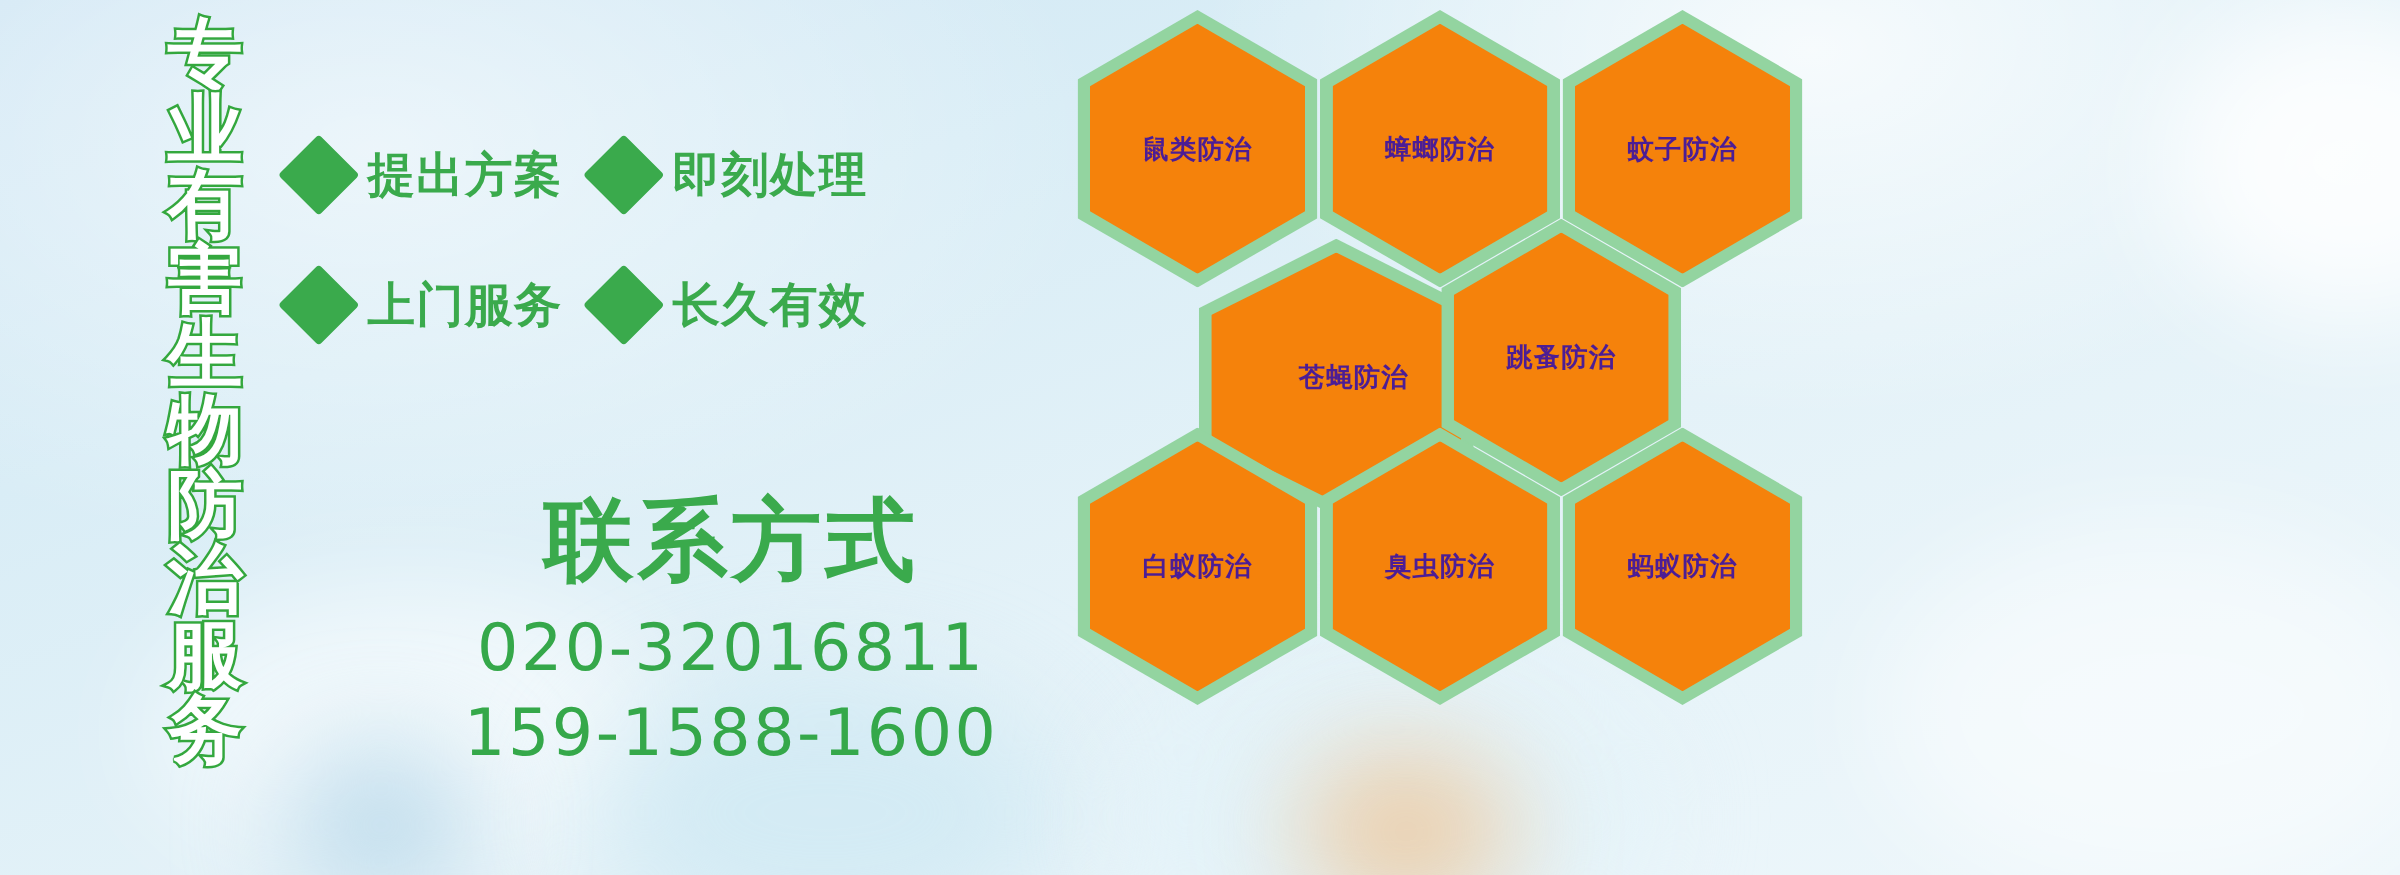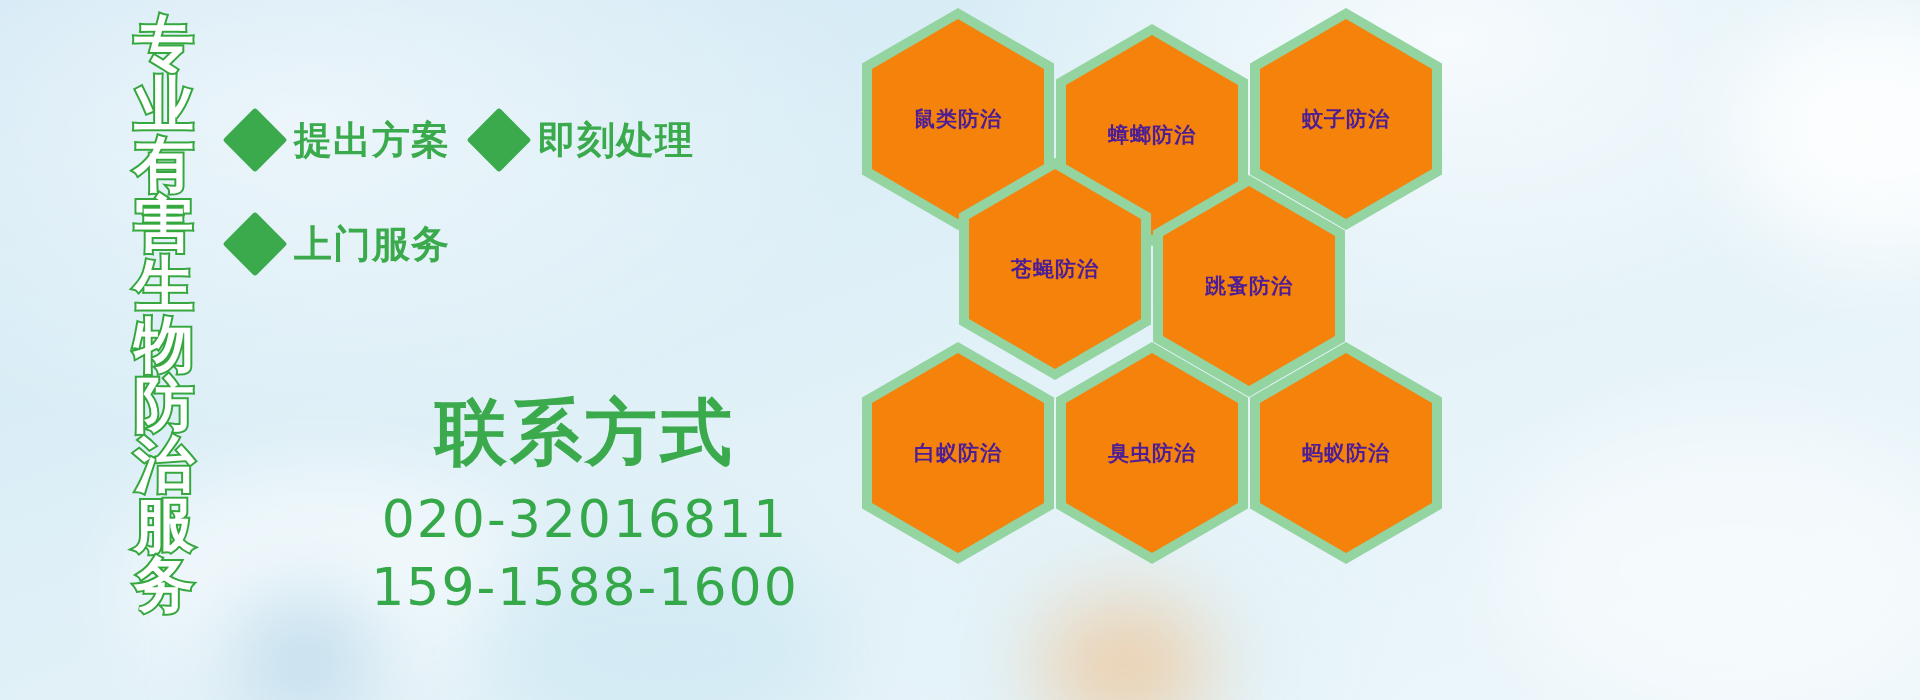--- a/index.html
+++ b/index.html
@@ -196,47 +196,51 @@
       <div class="feature-item">
         <span class="diamond"></span>
         <span class="feature-label">即刻处理</span>
       </div>
     </div>
     <div class="feature-row">
       <div class="feature-item">
         <span class="diamond"></span>
         <span class="feature-label">上门服务</span>
       </div>
+      <div class="feature-item">
+        <span class="diamond"></span>
+        <span class="feature-label">长久有效</span>
+      </div>
     </div>
   </div>
 
   <div class="contact">
     <div class="contact-title">联系方式</div>
     <div class="contact-phone first">020-32016811</div>
     <div class="contact-phone">159-1588-1600</div>
   </div>
 
   <div class="honeycomb">
 
     <div class="hex" style="left: 0px;   top: 8px;">
       <span class="hex-inner"></span>
       <span class="hex-label">鼠类防治</span>
     </div>
 
-    <div class="hex" style="left: 194px; top: 24px;">
+    <div class="hex" style="left: 194px; top: 8px;">
       <span class="hex-inner"></span>
       <span class="hex-label">蟑螂防治</span>
     </div>
 
     <div class="hex" style="left: 388px; top: 8px;">
       <span class="hex-inner"></span>
       <span class="hex-label">蚊子防治</span>
     </div>
 
-    <div class="hex" style="left: 97px;  top: 158px;">
+    <div class="hex" style="left: 97px;  top: 191px; padding-left: 28px;">
       <span class="hex-inner"></span>
       <span class="hex-label">苍蝇防治</span>
     </div>
 
     <div class="hex" style="left: 291px; top: 175px;">
       <span class="hex-inner"></span>
       <span class="hex-label">跳蚤防治</span>
     </div>
 
     <div class="hex" style="left: 0px;   top: 342px;">

